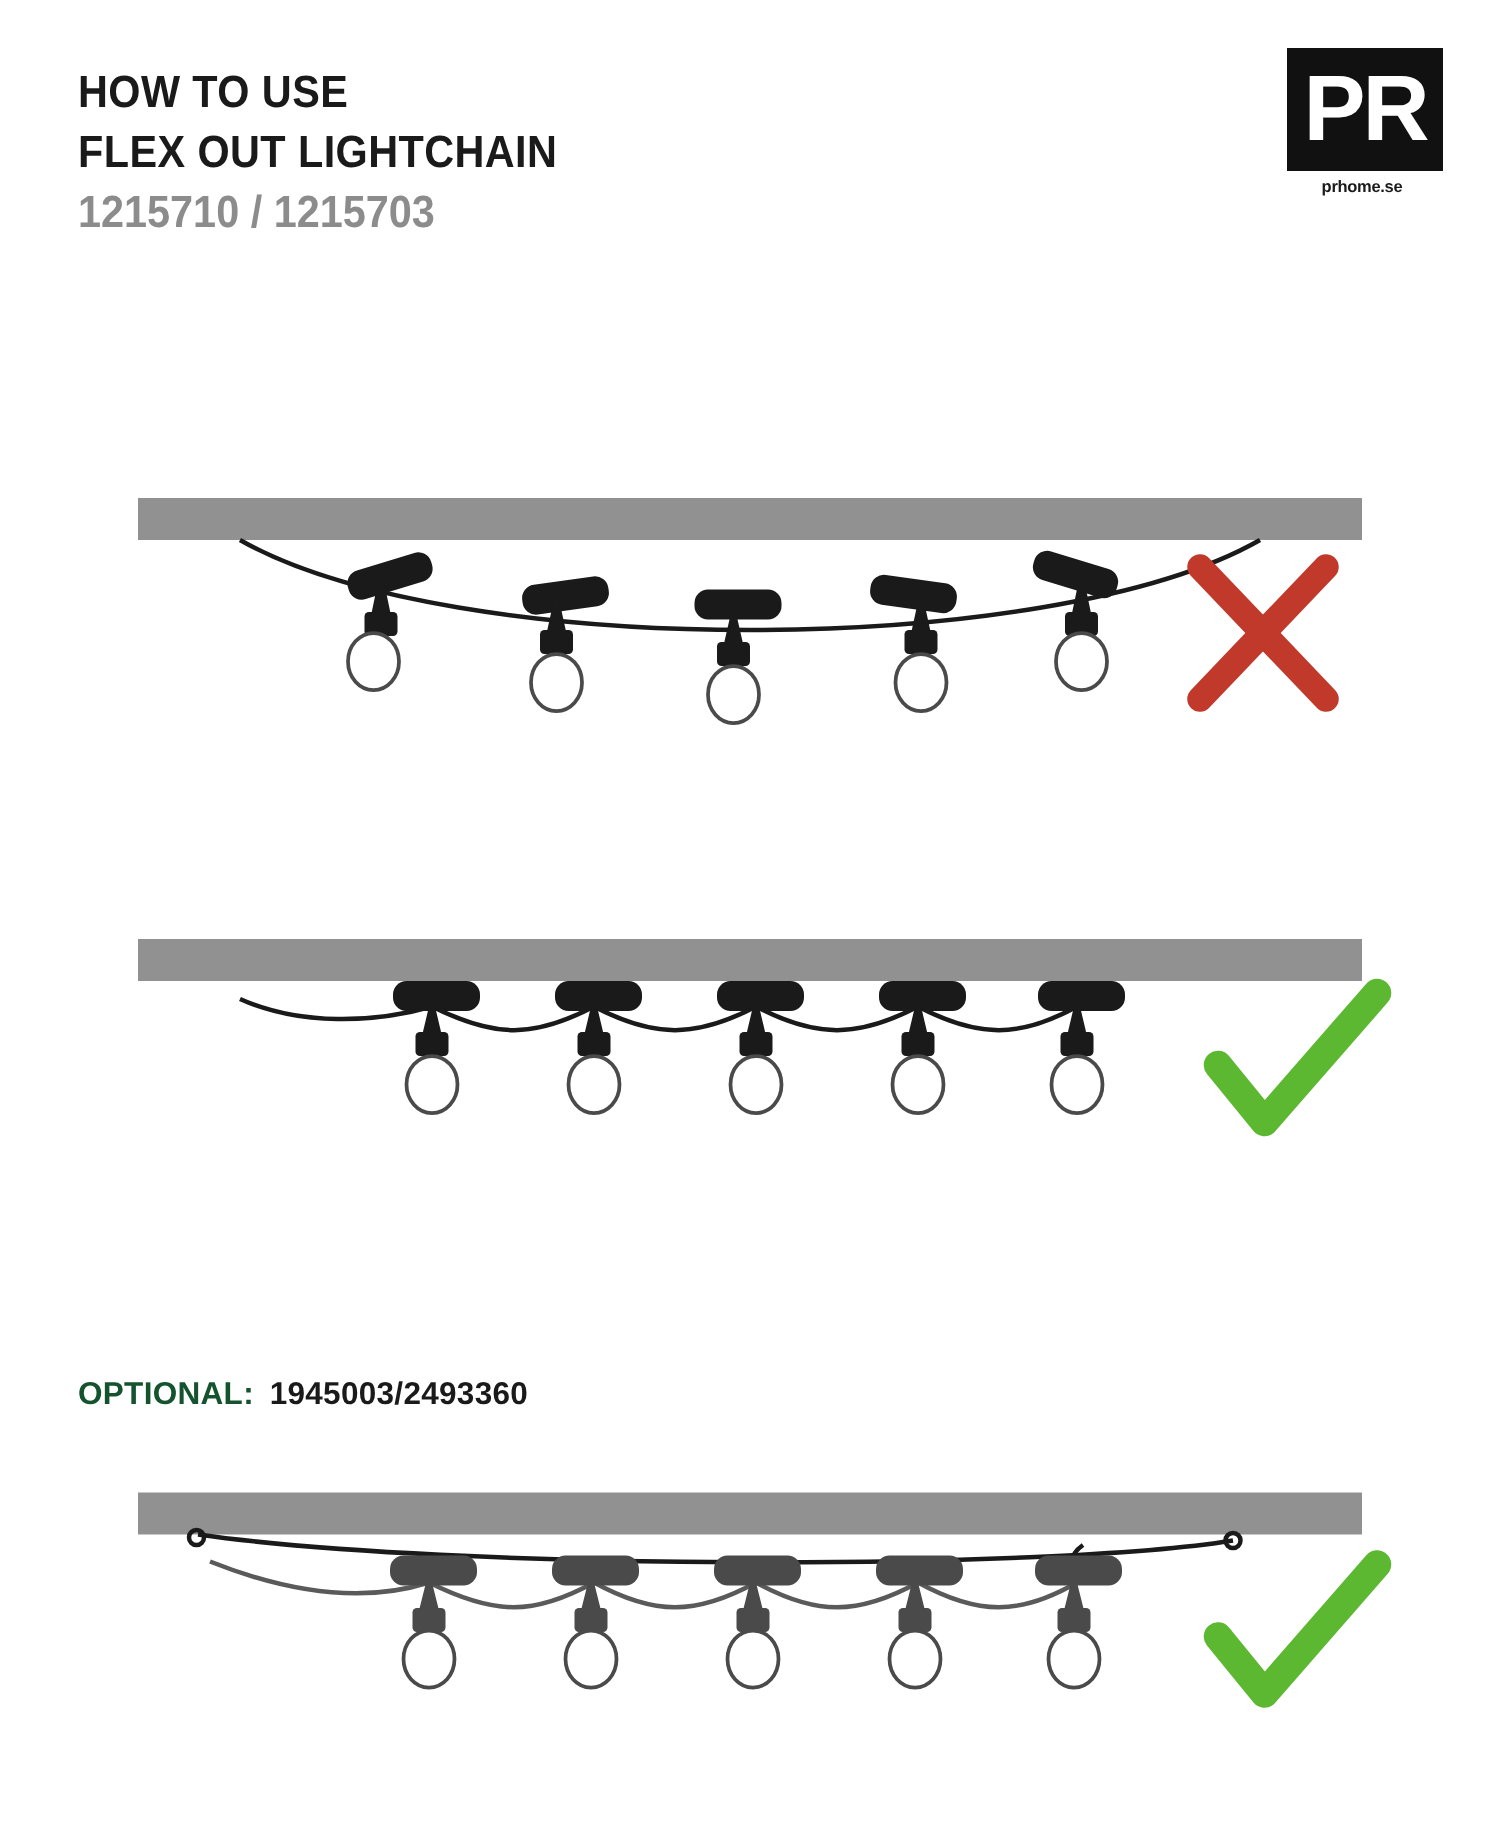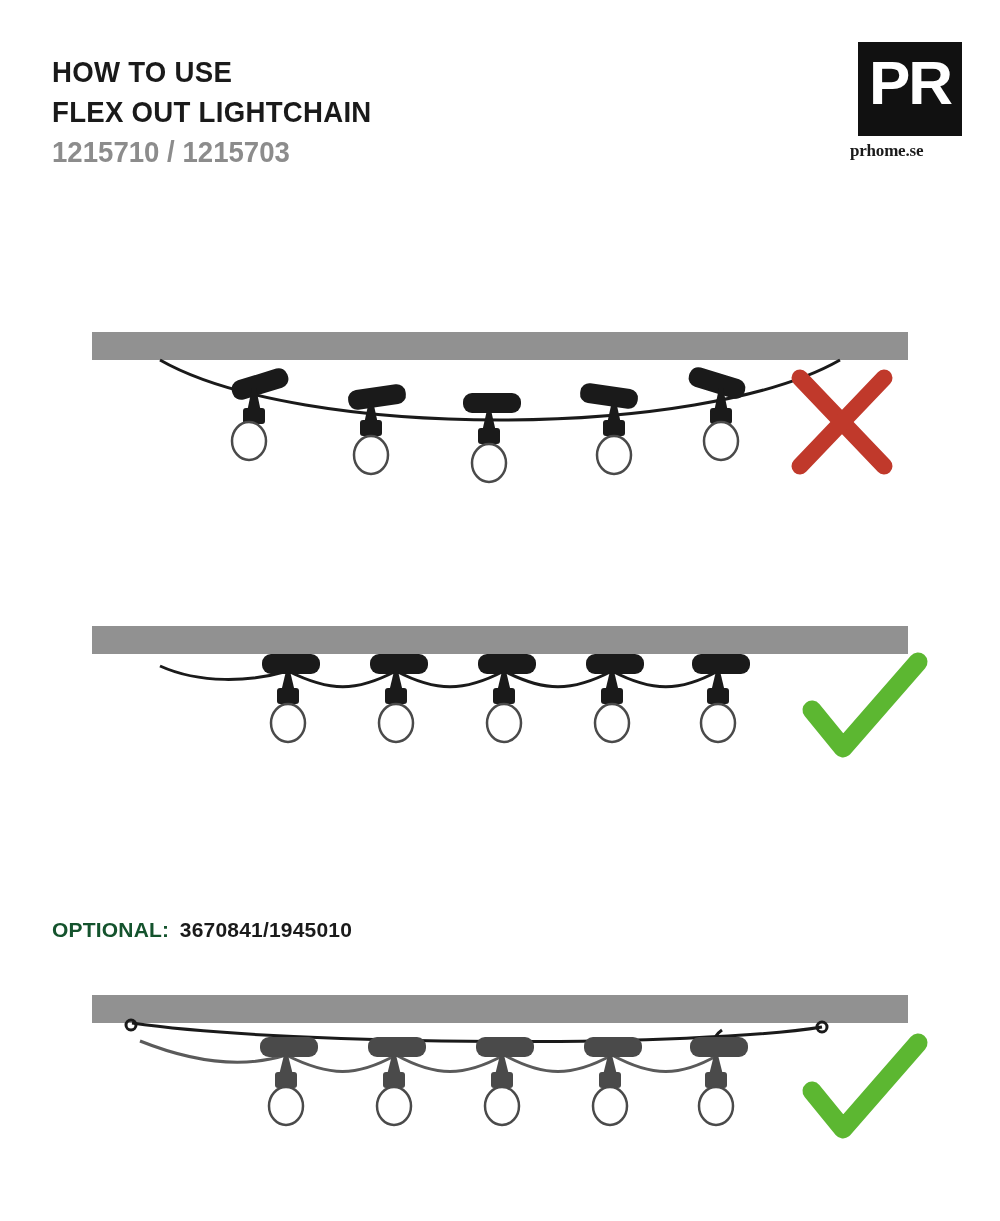--- a/index.html
+++ b/index.html
@@ -11,21 +11,21 @@
     width: 1000px;
     height: 1221px;
     position: relative;
     font-family: "Liberation Sans", sans-serif;
     overflow: hidden;
   }
 
   
   #header {
     position: absolute;
-    left: 0; top: 14px;
+    left: 0; top: 4px;
     width: 1000px;
     height: 200px;
   }
   #title-block {
     position: absolute;
     left: 52px;
     top: 38px;
   }
   .title-line {
     font-weight: bold;
@@ -51,39 +51,38 @@
   
   #logo {
     position: absolute;
     right: 32px;
     top: 28px;
     width: 118px;
     height: 110px;
   }
   #logo-mark {
     width: 104px;
-    height: 94px;
+    height: 82px;
     background: #111111;
     color: #ffffff;
     font-weight: bold;
     font-size: 62px;
     line-height: 82px;
     text-align: center;
     letter-spacing: -2px;
     margin-left: 8px;
   }
   #logo-url {
     margin-top: 5px;
-    text-align: left;
-    font-size: 17px;
+    text-align: center;
+    font-size: 11px;
     font-weight: bold;
     color: #1a1a1a;
     letter-spacing: -0.2px;
     padding-right: 2px;
-    font-family: Liberation Serif, serif;
   }
 
   
   .panel {
     position: absolute;
     left: 0;
     width: 1000px;
   }
   #panel-1 { top: 300px;  height: 240px; }
   #panel-2 { top: 600px;  height: 220px; }
@@ -228,21 +227,21 @@
     </g>
 
     <g>
       <path d="M812,110 L843,148 L918,62" fill="none" stroke="#5CB731" stroke-width="19" stroke-linecap="round" stroke-linejoin="round"></path>
     </g>
   </svg>
 </div>
 
 <div id="optional-row">
   <span id="optional-label">OPTIONAL:</span>
-  <span id="optional-codes">3670841/1945010</span>
+  <span id="optional-codes">1945003/2493360</span>
 </div>
 
 <div class="panel" id="panel-3">
   <svg width="1000" height="230" viewBox="0 0 1000 230">
 
     <rect x="92" y="20" width="816" height="28" fill="#919191"></rect>
 
     <path d="M132,48 C 300,72 700,72 822,52" fill="none" stroke="#1a1a1a" stroke-width="3"></path>
 
     <circle cx="131" cy="50" r="5" fill="none" stroke="#1a1a1a" stroke-width="3"></circle>

